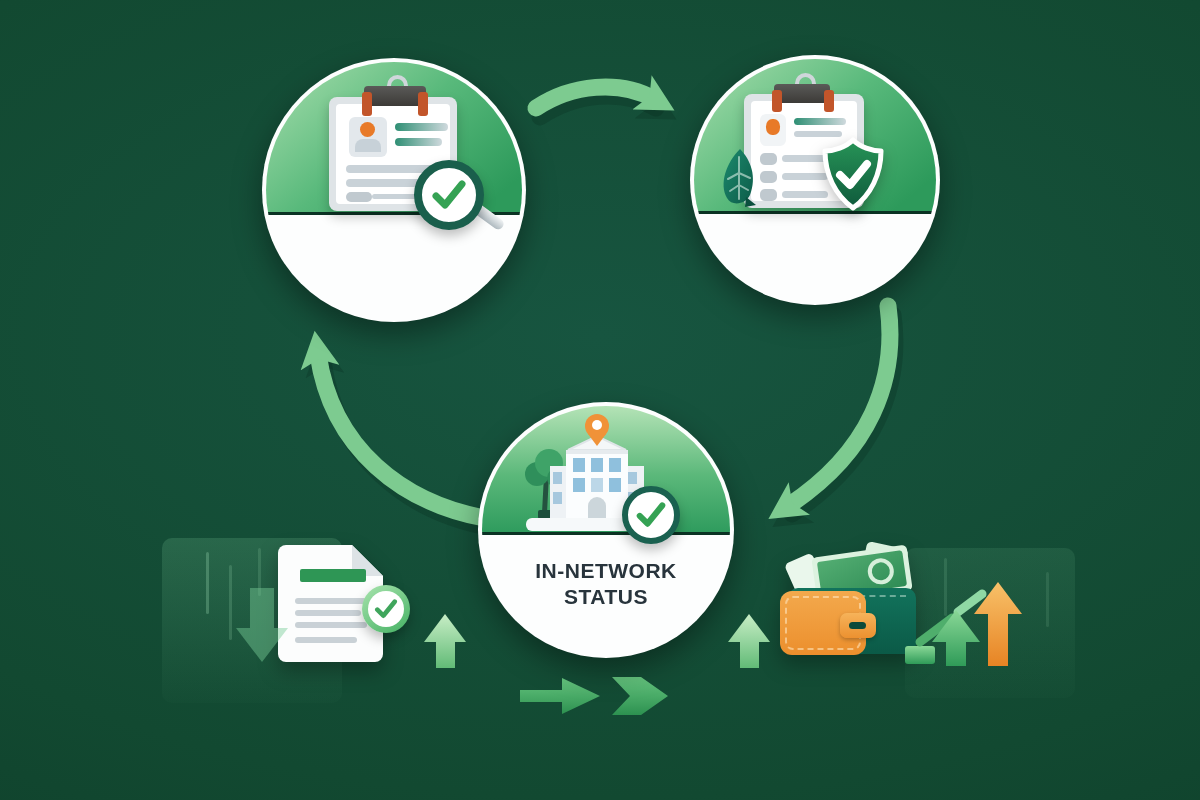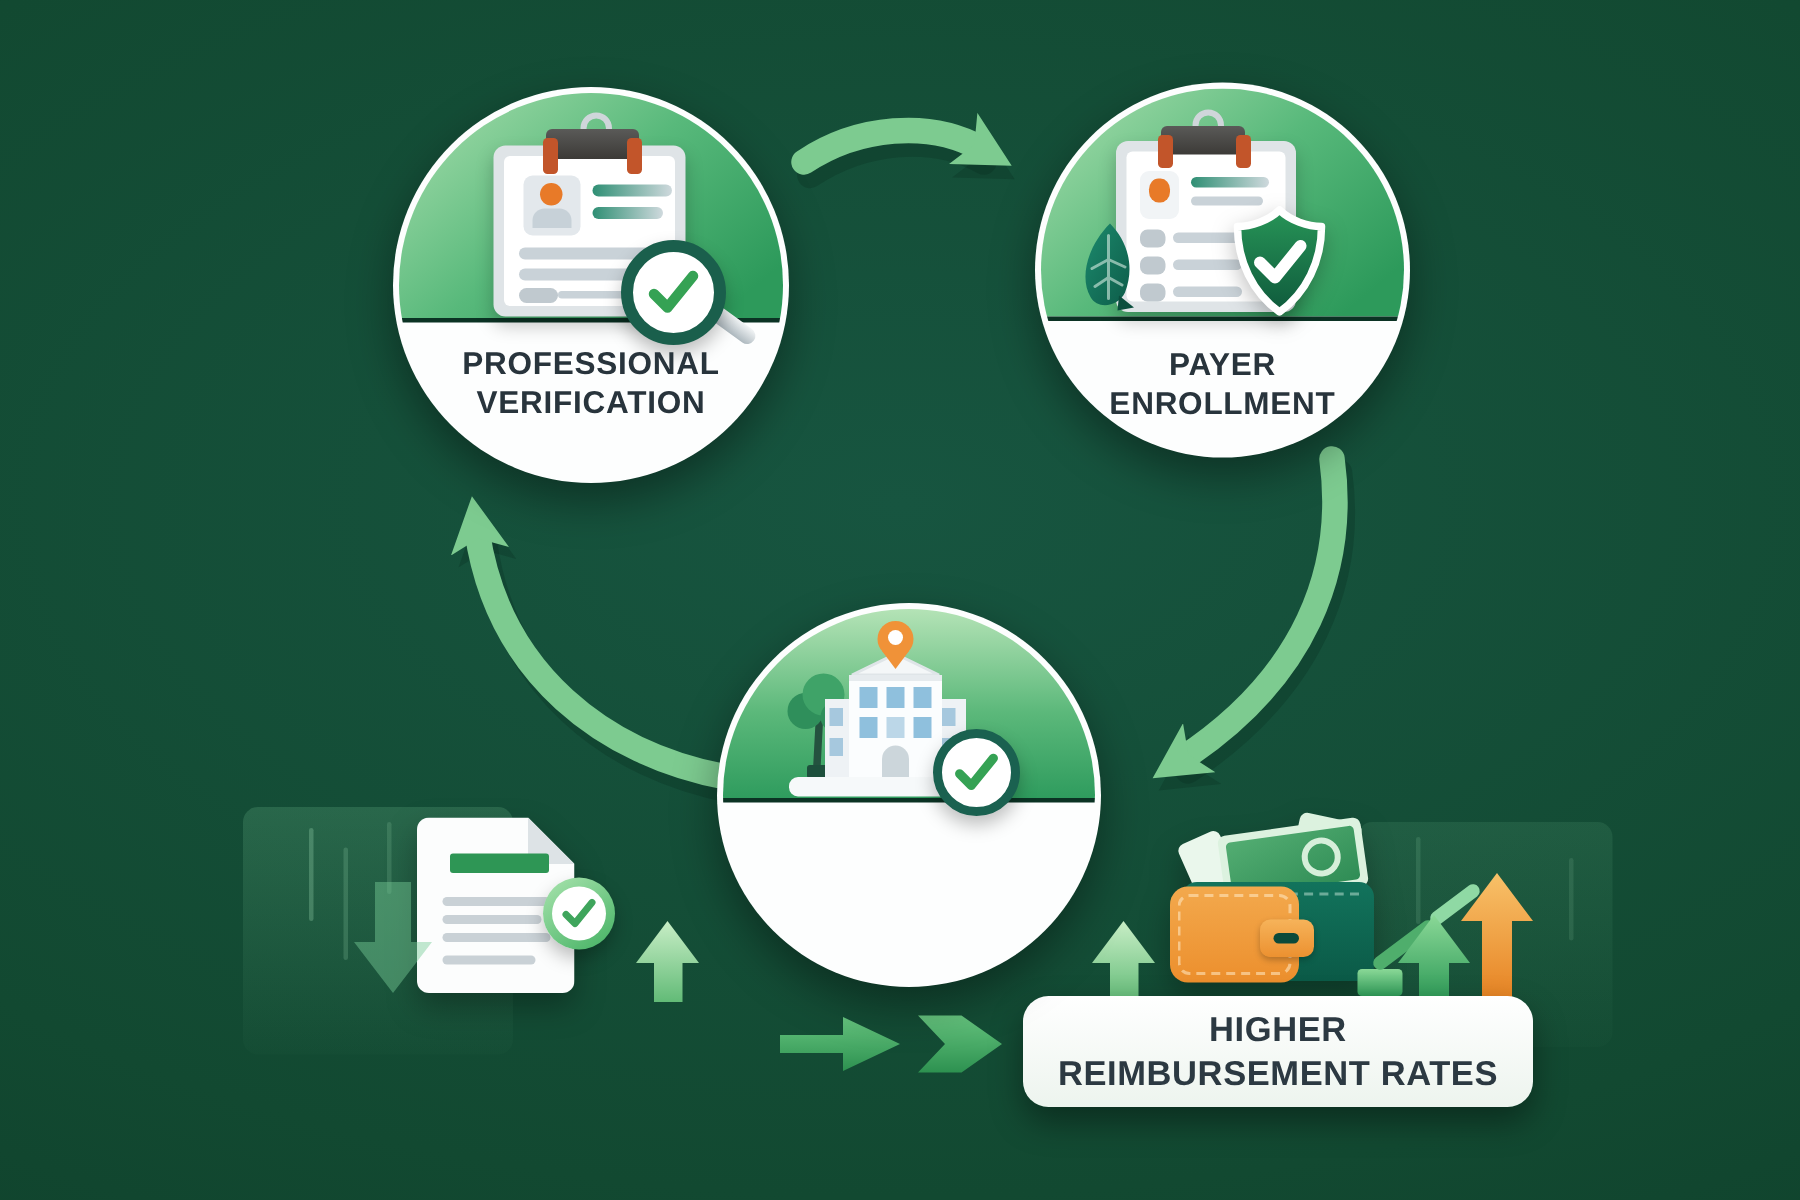--- a/index.html
+++ b/index.html
@@ -199,22 +199,20 @@
         <div class="line-gray" style="left:106px;top:132px;width:50px;height:5px;"></div>
 
         <div class="mag-handle" style="left:204px;top:149px;transform:rotate(36deg);"></div>
         <div class="magnifier" style="left:148px;top:98px;width:70px;height:70px;">
           <svg width="34" height="30" viewBox="0 0 34 30">
             <polyline points="4,16 13,25 30,4" fill="none" stroke="#35a254" stroke-width="7" stroke-linecap="round" stroke-linejoin="round"></polyline>
           </svg>
         </div>
       </div>
 
-      <div class="circle-label" style="top:168px;">PROFESSIONAL
-VERIFICATION</div>
     </div>
   </div>
 
   <div class="step-circle" style="left:690px;top:55px;width:250px;height:250px;z-index:3;">
     <div class="circle-inner">
       <div class="green-fill" style="height:63%;"></div>
       <div class="split-line" style="top:63%;"></div>
 
       <div class="abs" style="left:0;top:0;width:100%;height:100%;">
         <div class="board" style="left:50px;top:35px;width:120px;height:114px;">
@@ -255,22 +253,20 @@
               <linearGradient id="shg" x1="0" y1="0" x2="0" y2="1">
             <stop offset="0" stop-color="#279457"></stop>
                 <stop offset="1" stop-color="#0f5a3c"></stop>
               </linearGradient>
             </defs>
           <path d="M33 3 C 40 10, 52 14, 61 14 C 61 37, 51 58, 33 71 C 15 58, 5 37, 5 14 C 14 14, 26 10, 33 3 Z" fill="url(#shg)" stroke="#ffffff" stroke-width="5" stroke-linejoin="round"></path>
           <polyline points="20,38 30,48 47,27" fill="none" stroke="#ffffff" stroke-width="8" stroke-linecap="round" stroke-linejoin="round"></polyline>
         </svg>
       </div>
 
-      <div class="circle-label" style="top:172px;">PAYER
-ENROLLMENT</div>
     </div>
   </div>
 
 
   <div class="step-circle" style="left:478px;top:402px;width:256px;height:256px;z-index:7;">
     <div class="circle-inner">
       <div class="green-fill" style="height:51%;background:linear-gradient(180deg,#b4e3b6 0%,#5bb87a 55%,#2f9c5e 100%);"></div>
       <div class="split-line" style="top:51%;"></div>
 
       <div class="abs" style="left:0;top:0;width:100%;height:100%;">
@@ -310,20 +306,22 @@
             <circle cx="75" cy="11" r="5" fill="#ffffff"></circle>
           </g>
         </svg>
         <div class="check-ring" style="left:140px;top:80px;width:58px;height:58px;">
           <svg width="30" height="26" viewBox="0 0 34 30">
             <polyline points="4,16 13,25 30,4" fill="none" stroke="#35a254" stroke-width="7" stroke-linecap="round" stroke-linejoin="round"></polyline>
           </svg>
         </div>
       </div>
 
+      <div class="circle-label" style="top:152px;">IN-NETWORK
+STATUS</div>
     </div>
   </div>
 
   <div class="doc-wrap">
     <svg width="105" height="117" viewBox="0 0 105 117">
       <path d="M8 0 H74 L105 31 V109 a8 8 0 0 1 -8 8 H8 a8 8 0 0 1 -8 -8 V8 a8 8 0 0 1 8 -8 Z" fill="#fcfdfd"></path>
       <path d="M74 0 L105 31 L74 31 Z" fill="#dde3e6"></path>
       <rect x="22" y="24" width="66" height="13" rx="2" fill="#2e9655"></rect>
       <rect x="17" y="53" width="72" height="6" rx="3" fill="#c9d1d6"></rect>
       <rect x="17" y="65" width="66" height="6" rx="3" fill="#c9d1d6"></rect>
@@ -344,18 +342,14 @@
     <div class="bill" style="left:86px;top:2px;width:42px;height:30px;transform:rotate(12deg);"></div>
     <div class="bill" style="left:36px;top:8px;width:96px;height:46px;transform:rotate(-8deg);">
       <div class="bill-face"></div>
       <div class="bill-ring"></div>
     </div>
     <div class="wallet-back"></div>
     <div class="wallet-pocket"></div>
     <div class="wallet-clasp"></div>
   </div>
 
-  <div class="outcome-box" style="left:682px;top:664px;">
-    <div class="outcome-label">HIGHER
-REIMBURSEMENT RATES</div>
-  </div>
 
 </div>
 
 </body></html>

